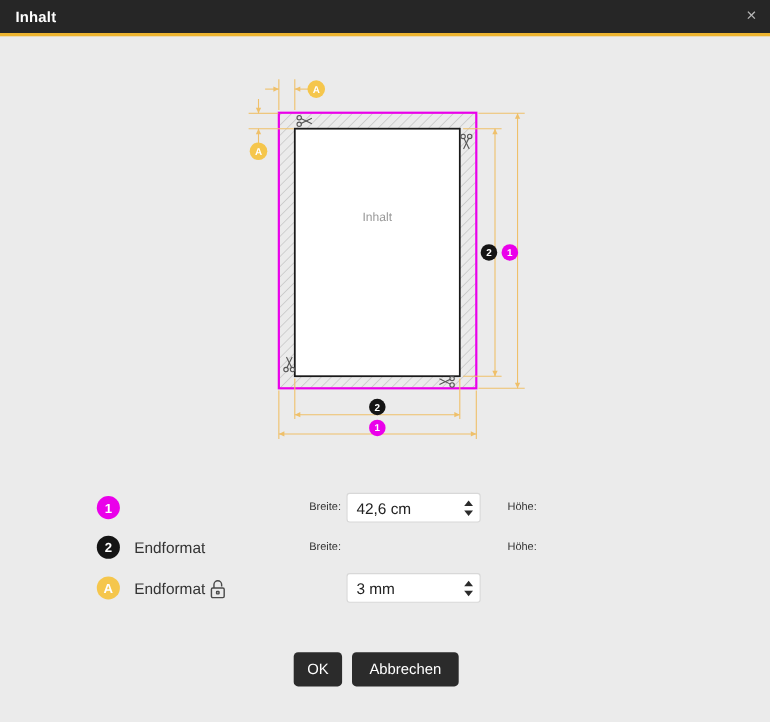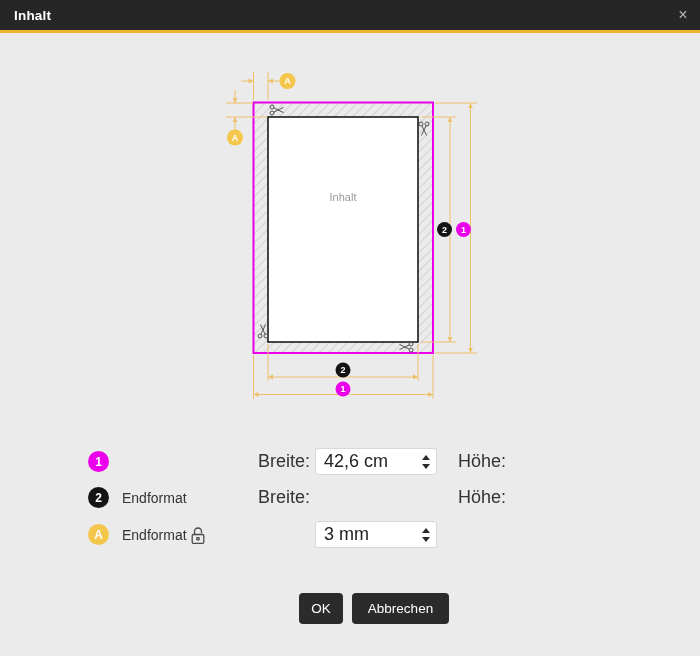--- a/index.html
+++ b/index.html
@@ -41,49 +41,49 @@
   .badge-magenta { background:#ea00ea; }
   .badge-black   { background:#141414; }
   .badge-amber   { background:#f5c64c; }
   .row-label {
     position:absolute; left:122px; top:0; height:28px; line-height:28px;
     font-size:14px; color:#333;
   }
   .lock-wrap { position:absolute; left:190px; top:5px; width:16px; height:19px; cursor:pointer; }
   .dim-label {
     position:absolute; top:0; height:27px; line-height:27px;
-    font-size:18px; color:#333; text-align:right;
+    font-size:10px; color:#333; text-align:right;
   }
   .lbl-breite { left:240px; width:70px; }
-  .lbl-hoehe  { left:458px; width:45px; }
+  .lbl-hoehe  { left:443px; width:45px; }
   .input-wrap {
     position:absolute; top:0; width:122px; height:27px;
     background:#fff; border:1px solid #d8d8d8; border-radius:3px;
   }
   .iw-breite { left:315px; }
   .iw-hoehe  { left:492px; }
   .input-wrap input {
     position:absolute; left:0; top:0; width:100%; height:100%;
     border:none; outline:none; background:transparent;
     font-family:"Liberation Sans", sans-serif;
-    font-size:18px; color:#222; padding:0 30px 0 8px;
+    font-size:14px; color:#222; padding:0 30px 0 8px;
   }
   .spinner {
     position:absolute; right:6px; top:0; height:100%;
     display:flex; flex-direction:column; justify-content:center; gap:4px;
   }
   .spin-up, .spin-down { width:0; height:0; cursor:pointer;
     border-left:4px solid transparent; border-right:4px solid transparent; }
   .spin-up   { border-bottom:5px solid #2b2b2b; }
   .spin-down { border-top:5px solid #2b2b2b; }
   
   .btn {
     position:absolute; top:593px; height:31px; background:#2b2b2b;
     color:#fff; font-size:13.5px; font-family:"Liberation Sans", sans-serif;
-    border:none; border-radius:4px; cursor:pointer;margin-left:32px;
+    border:none; border-radius:4px; cursor:pointer;
   }
   .btn-ok { left:267px; width:44px; }
   .btn-cancel { left:320px; width:97px; }
 </style>
 </head>
 <body>
 
 <svg class="diagram-svg" viewBox="0 0 700 430" xmlns="http://www.w3.org/2000/svg">
   <defs>
     <pattern id="hatch" patternUnits="userSpaceOnUse" width="6.5" height="6.5" patternTransform="rotate(45)">

